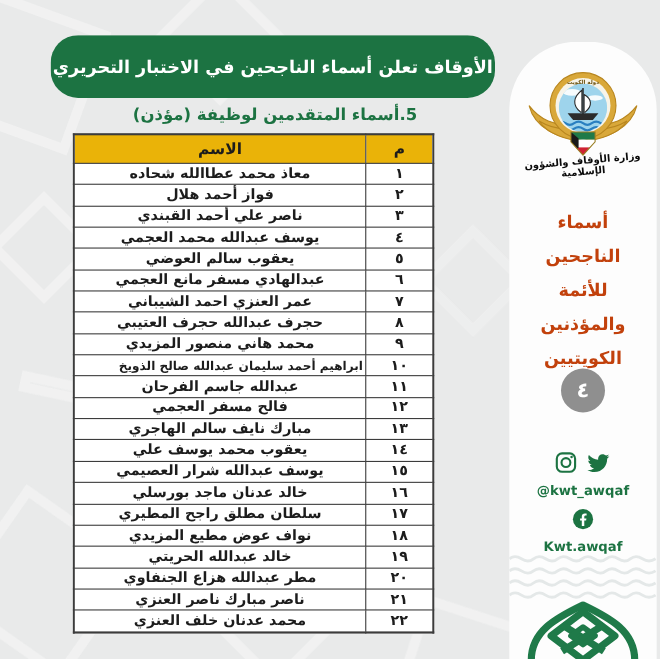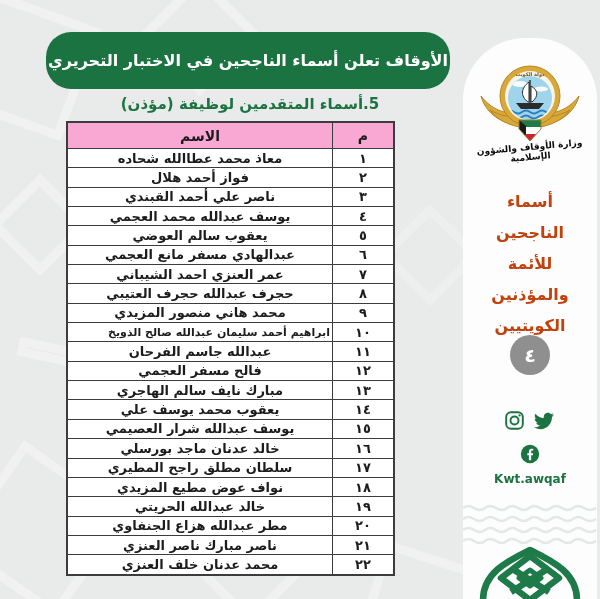--- a/index.html
+++ b/index.html
@@ -27,21 +27,21 @@
   
   .names-table{
     position:absolute;left:66px;top:121px;width:329px;height:455px;
     border-collapse:collapse;direction:rtl;background:#ffffff;
     border:2px solid #3c3c3c;table-layout:fixed;
   }
   .names-table th,.names-table td{
     border:1.5px solid #3c3c3c;text-align:center;vertical-align:middle;
     font-weight:bold;color:#1c1c1c;padding:0 2px;overflow:hidden;white-space:nowrap;
   }
-  .names-table th{background:#f9a8d4;height:25px;font-size:14px;}
+  .names-table th{background:#eab308;height:25px;font-size:14px;}
   .names-table td{font-size:13px;}
   .col-num{width:56px;}
 
   
   .side-card{
     position:absolute;left:463px;top:38px;width:134px;height:561px;
     background:#fdfdfd;border-radius:62px 62px 0 0;
   }
   .emblem-wrap{position:absolute;top:24px;left:50%;transform:translateX(-50%);}
   .ministry-callig{
@@ -279,20 +279,21 @@
           <circle cx="12" cy="12" r="4.6"></circle>
           <circle cx="17.8" cy="6.2" r="1.3" fill="#1c7342" stroke="none"></circle>
         </svg>
       </span>
       <span>
         <svg width="24" height="20" viewBox="0 0 24 24" fill="#1c7342">
           <path d="M23.954 4.569c-.885.389-1.83.654-2.825.775 1.014-.611 1.794-1.574 2.163-2.723-.951.555-2.005.959-3.127 1.184-.896-.959-2.173-1.559-3.591-1.559-2.717 0-4.92 2.203-4.92 4.917 0 .39.045.765.127 1.124C7.691 8.094 4.066 6.13 1.64 3.161c-.427.722-.666 1.561-.666 2.475 0 1.71.87 3.213 2.188 4.096-.807-.026-1.566-.248-2.228-.616v.061c0 2.385 1.693 4.374 3.946 4.827-.413.111-.849.171-1.296.171-.314 0-.615-.03-.916-.086.631 1.953 2.445 3.377 4.604 3.417-1.68 1.319-3.809 2.105-6.102 2.105-.39 0-.779-.023-1.17-.067 2.189 1.394 4.768 2.209 7.557 2.209 9.054 0 13.999-7.496 13.999-13.986 0-.209 0-.42-.015-.63.961-.689 1.8-1.56 2.46-2.548z"></path>
         </svg>
       </span>
     </div>
+    <div class="social-handle">@kwt_awqaf</div>
     <div class="fb-row">
       <span>
         <svg width="20" height="20" viewBox="0 0 24 24">
           <circle cx="12" cy="12" r="11" fill="#1c7342"></circle>
           <path d="M13.4 19.5v-6h2l.35-2.4H13.4V9.3c0-.7.34-1.38 1.44-1.38h1.1V5.9s-1-.17-1.96-.17c-2 0-3.3 1.2-3.3 3.4v1.97H8.8v2.4h1.88v6z" fill="#ffffff"></path>
         </svg>
       </span>
     </div>
     <div class="social-handle">Kwt.awqaf</div>
   </div>

